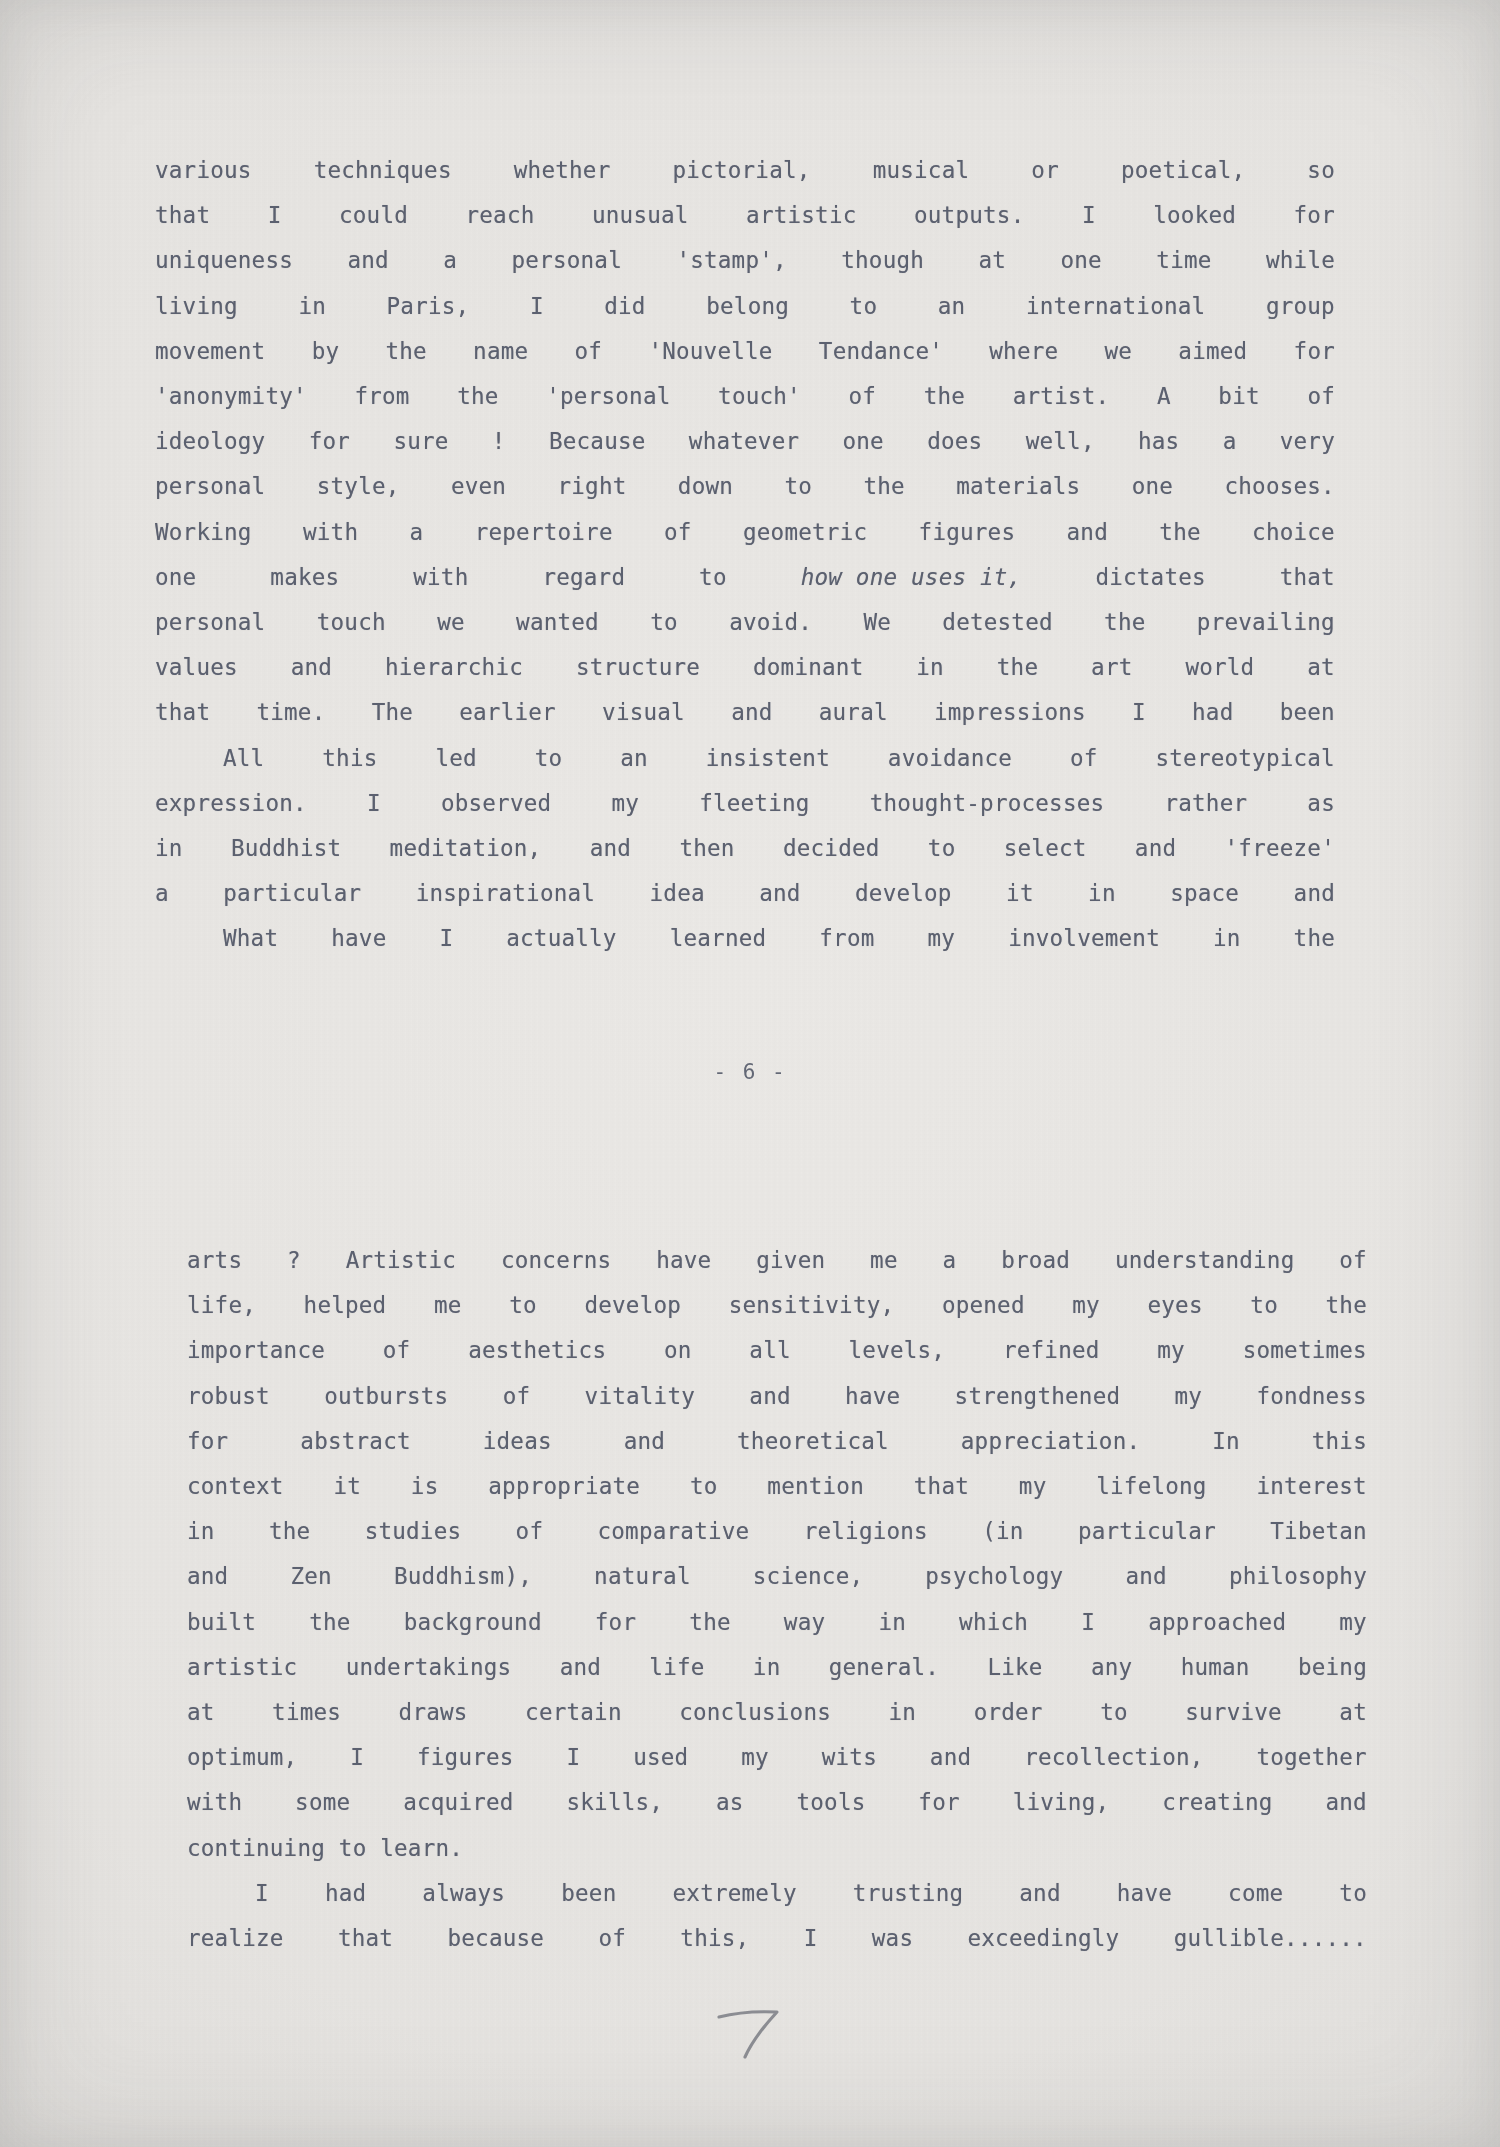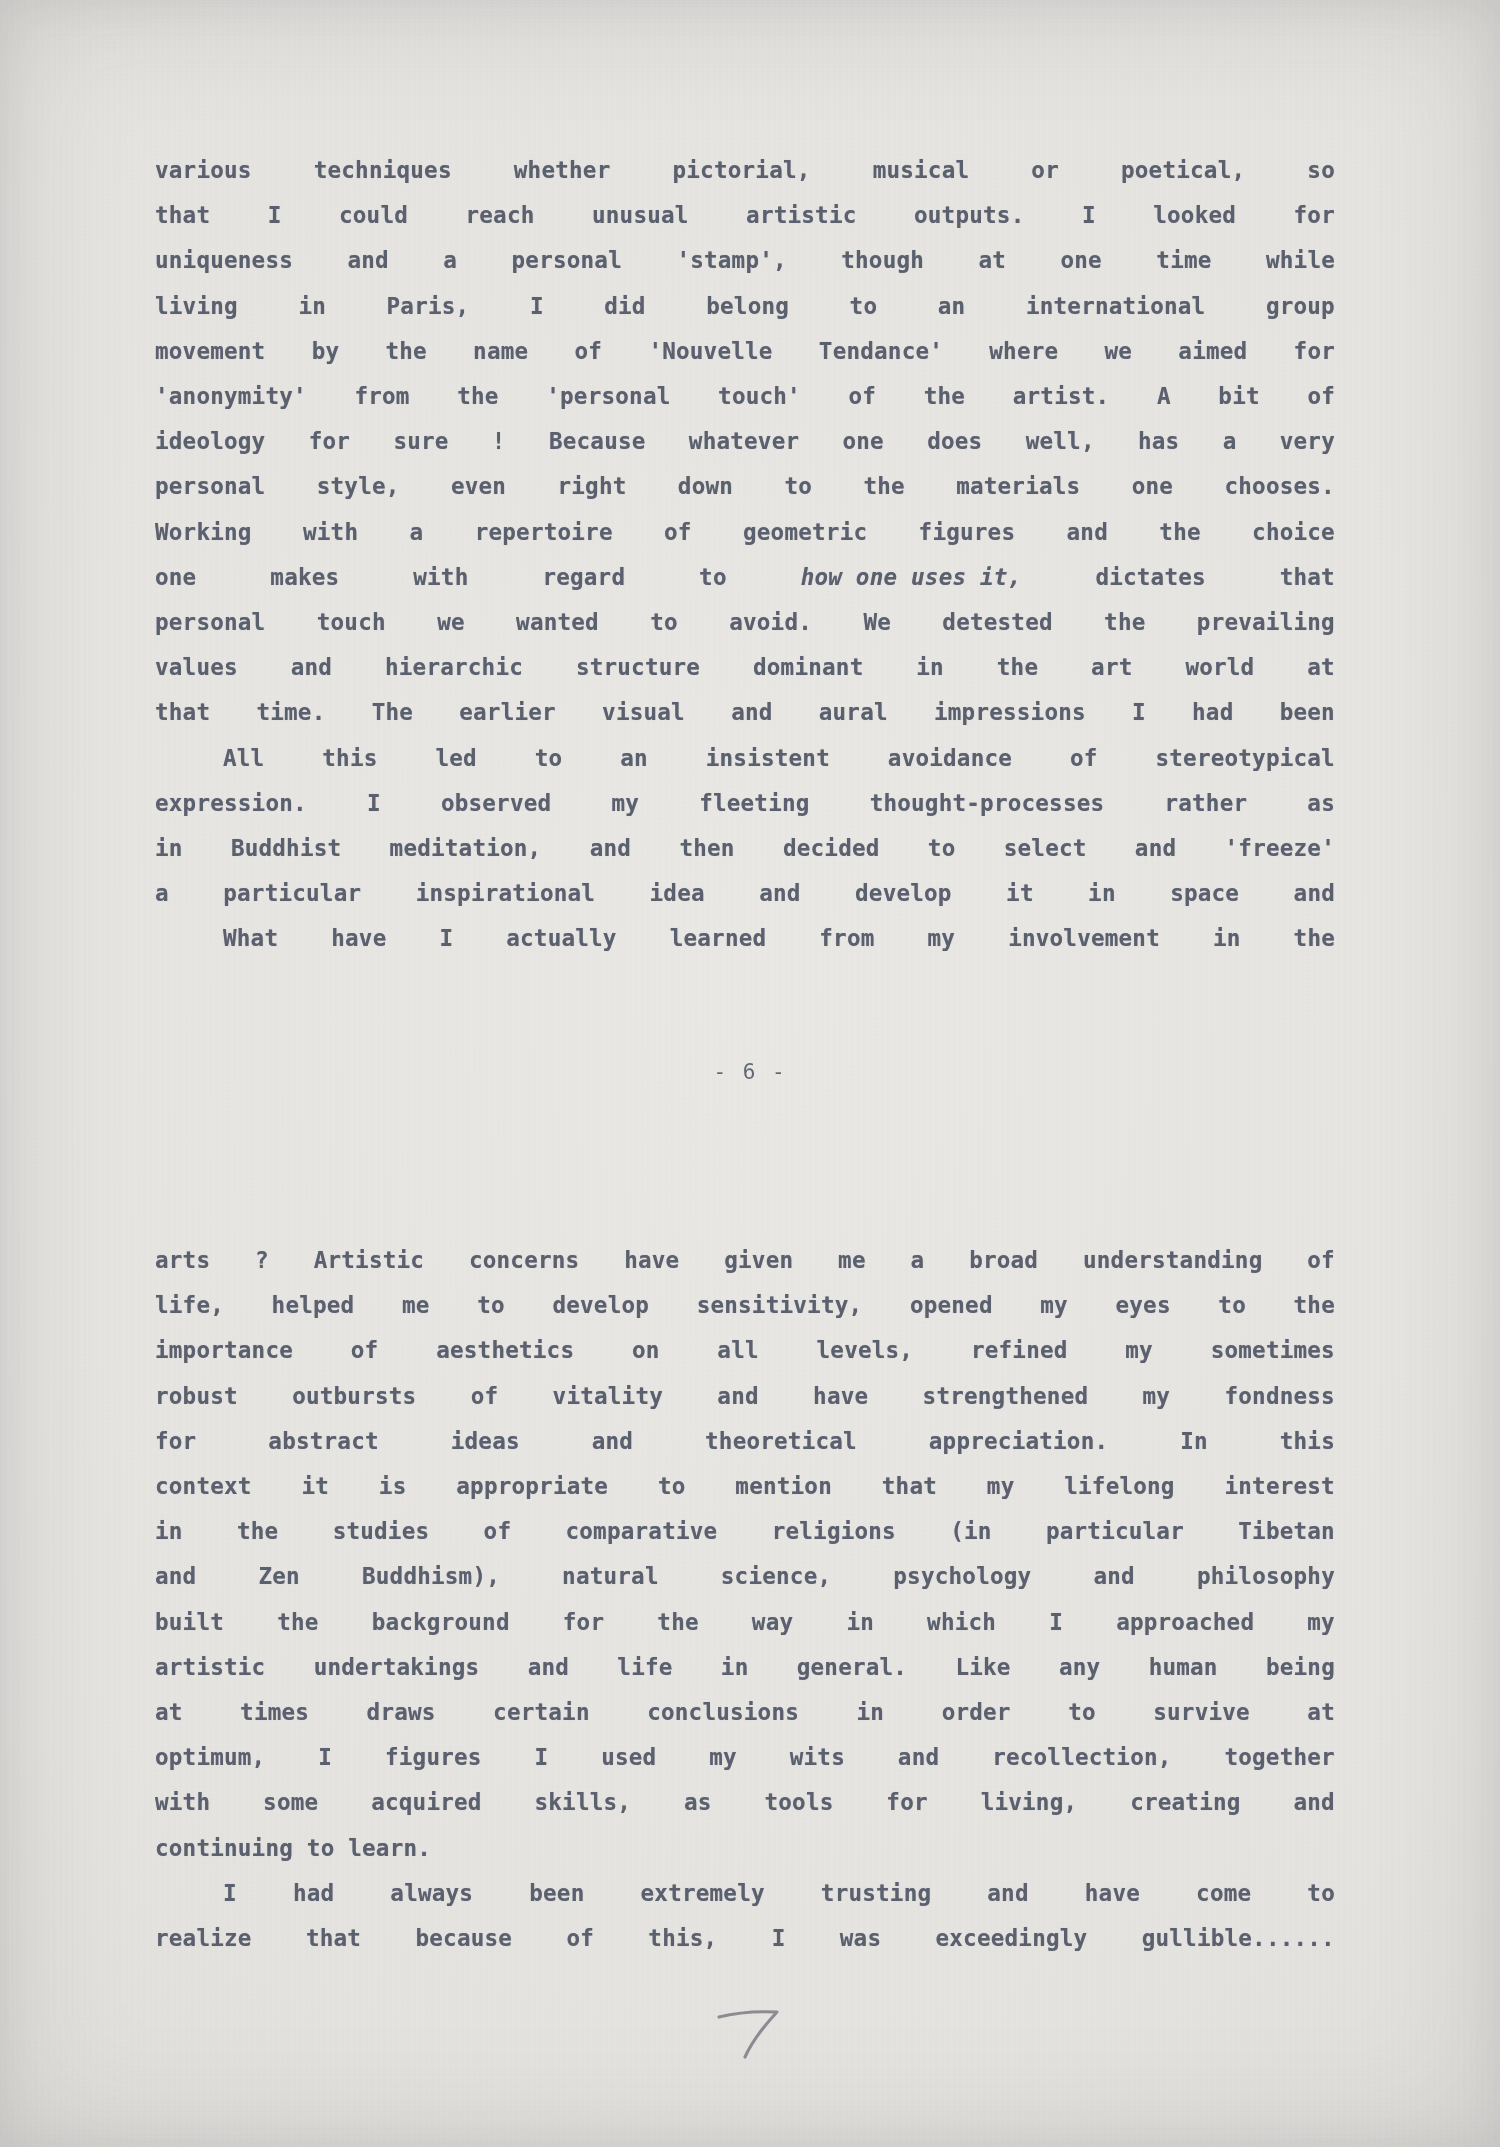--- a/index.html
+++ b/index.html
@@ -37,24 +37,23 @@
     position: absolute;
     inset: 0;
     pointer-events: none;
     box-shadow: inset 0 0 120px rgba(120,120,120,.22), inset 0 0 40px rgba(140,140,140,.14);
   }
 
   .textblock {
     position: absolute;
     left: 155px;
     width: 1180px;
-    font-weight: bold;
   }
   #block-top  { top: 148px; }
-  #block-bot  { top: 1238px; }
+  #block-bot  { top: 1238px; margin-left: 32px; }
 
   .line {
     color: #5c6170;
     font-size: 22.6px;
     line-height: 45.2px;
     letter-spacing: .2px;
     white-space: pre;
     text-shadow: 0 0 .7px rgba(92,97,112,.45);
   }
   

